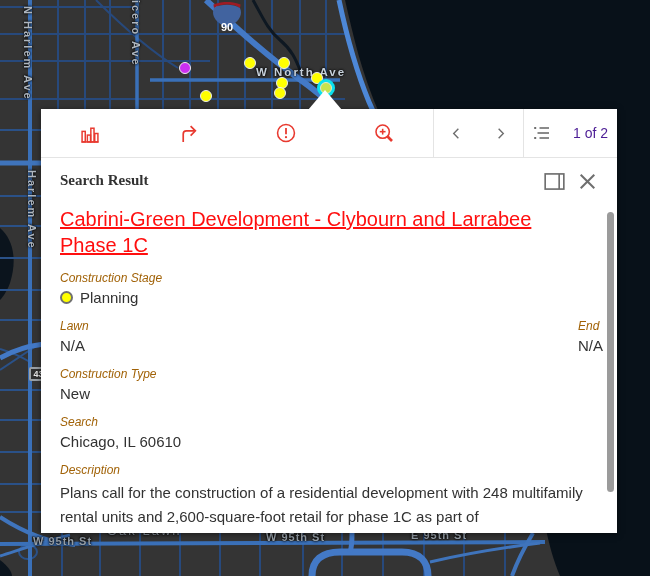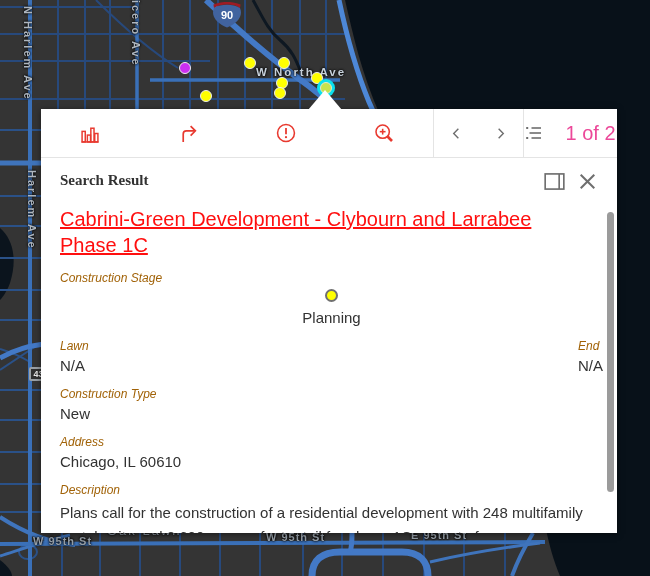--- a/index.html
+++ b/index.html
@@ -9,21 +9,21 @@
 
   
   #map-svg { position:absolute; left:0; top:0; z-index:0; }
   .map-label { position:absolute; z-index:1; color:#aeb6bf; font-size:11px; font-weight:bold;
                letter-spacing:1px; text-shadow:0 0 2px #000, 0 0 3px #000; white-space:nowrap; }
   .map-label.vertical { writing-mode:vertical-rl; letter-spacing:2px; }
   .map-label.place { font-weight:normal; font-size:13px; color:#8a939d; letter-spacing:2px; }
   .map-label.major { color:#c7d1db; font-size:11.5px; }
 
   .shield-90 { position:absolute; left:212px; top:2px; z-index:1; width:30px; height:26px; }
-  .shield-90 .num { position:absolute; left:0; top:7px; width:30px; text-align:center;
+  .shield-90 .num { position:absolute; left:0; top:19px; width:30px; text-align:center;
                     color:#fff; font-size:11px; font-weight:bold; }
   .shield-43 { position:absolute; left:29px; top:367px; z-index:1; width:19px; height:14px;
                border:2px solid #9aa0a6; background:#303030; color:#e8e8e8; font-size:9px;
                font-weight:bold; text-align:center; line-height:10px; border-radius:2px; }
 
   #markers-layer { position:absolute; left:0; top:0; width:650px; height:576px; z-index:2; }
   .marker { position:absolute; width:12px; height:12px; border-radius:50%;
             border:1.5px solid #ececec; transform:translate(-50%,-50%); }
   .marker.selected { box-shadow:0 0 0 3px #0ae0ee; border-color:#dfe9d2; }
 
@@ -33,34 +33,34 @@
              border-bottom:20px solid #ffffff; }
   #popup { position:absolute; left:41px; top:109px; width:576px; height:424px; z-index:5;
            background:#fff; box-shadow:0 1px 6px rgba(0,0,0,.5); overflow:hidden; }
 
   .toolbar { display:flex; height:49px; border-bottom:1px solid #e4e4e4; }
   .tb-actions { width:392px; display:flex; }
   .tb-action { flex:1; display:flex; align-items:center; justify-content:center; cursor:pointer; }
   .tb-nav { width:91px; display:flex; border-left:1px solid #e4e4e4; border-right:1px solid #e4e4e4; }
   .tb-nav-btn { flex:1; display:flex; align-items:center; justify-content:center; cursor:pointer; }
   .tb-page { flex:1; display:flex; align-items:center; justify-content:center; gap:22px;
-             color:#ec4899; font-size:20px; cursor:pointer; }
+             color:#4c1d95; font-size:14px; cursor:pointer; }
 
   .pop-header { display:flex; justify-content:space-between; align-items:flex-start;
                 padding:14px 20px 0 19px; }
   .pop-title { font-size:15px; font-weight:bold; color:#323232;font-family:Liberation Serif, serif; }
   .pop-header-icons { display:flex; gap:13px; align-items:center; }
   .hicon { cursor:pointer; display:flex; }
 
   .pop-content { padding:0 14px 0 19px; }
   .result-link { display:block; max-width:530px; margin-top:15px; color:#ff0f0f; font-size:20px;
                  line-height:26px; text-decoration:underline; cursor:pointer; }
   .field { margin-top:13px; }
   .field-label { font-style:italic; color:#a16207; font-size:12px; }
-  .field-value { margin-top:4px; color:#323232; font-size:15px;flex-direction:column; }
+  .field-value { margin-top:4px; color:#323232; font-size:15px; }
   .stage-row { display:flex; align-items:center; gap:7px; }
   .stage-dot { width:13px; height:13px; border-radius:50%; border:2px solid #707070; }
   .two-col { display:flex; justify-content:space-between; }
   .col-right { text-align:left; }
   .desc { line-height:24px; max-width:545px; }
 
   .scroll-thumb { position:absolute; right:3px; top:103px; width:7px; height:280px;
                   background:#9b9b9b; border-radius:4px; cursor:pointer; }
 </style>
 </head>
@@ -281,21 +281,21 @@
           <div class="field-value">N/A</div>
         </div>
       </div>
 
       <div class="field">
         <div class="field-label">Construction Type</div>
         <div class="field-value">New</div>
       </div>
 
       <div class="field">
-        <div class="field-label">Address</div>
+        <div class="field-label">Search</div>
         <div class="field-value">Chicago, IL 60610</div>
       </div>
 
       <div class="field">
         <div class="field-label">Description</div>
         <div class="field-value desc">Plans call for the construction of a residential development with 248 multifamily rental units and 2,600-square-foot retail for phase 1C as part of</div>
       </div>
     </div>
 
     <div class="scroll-thumb"></div>

